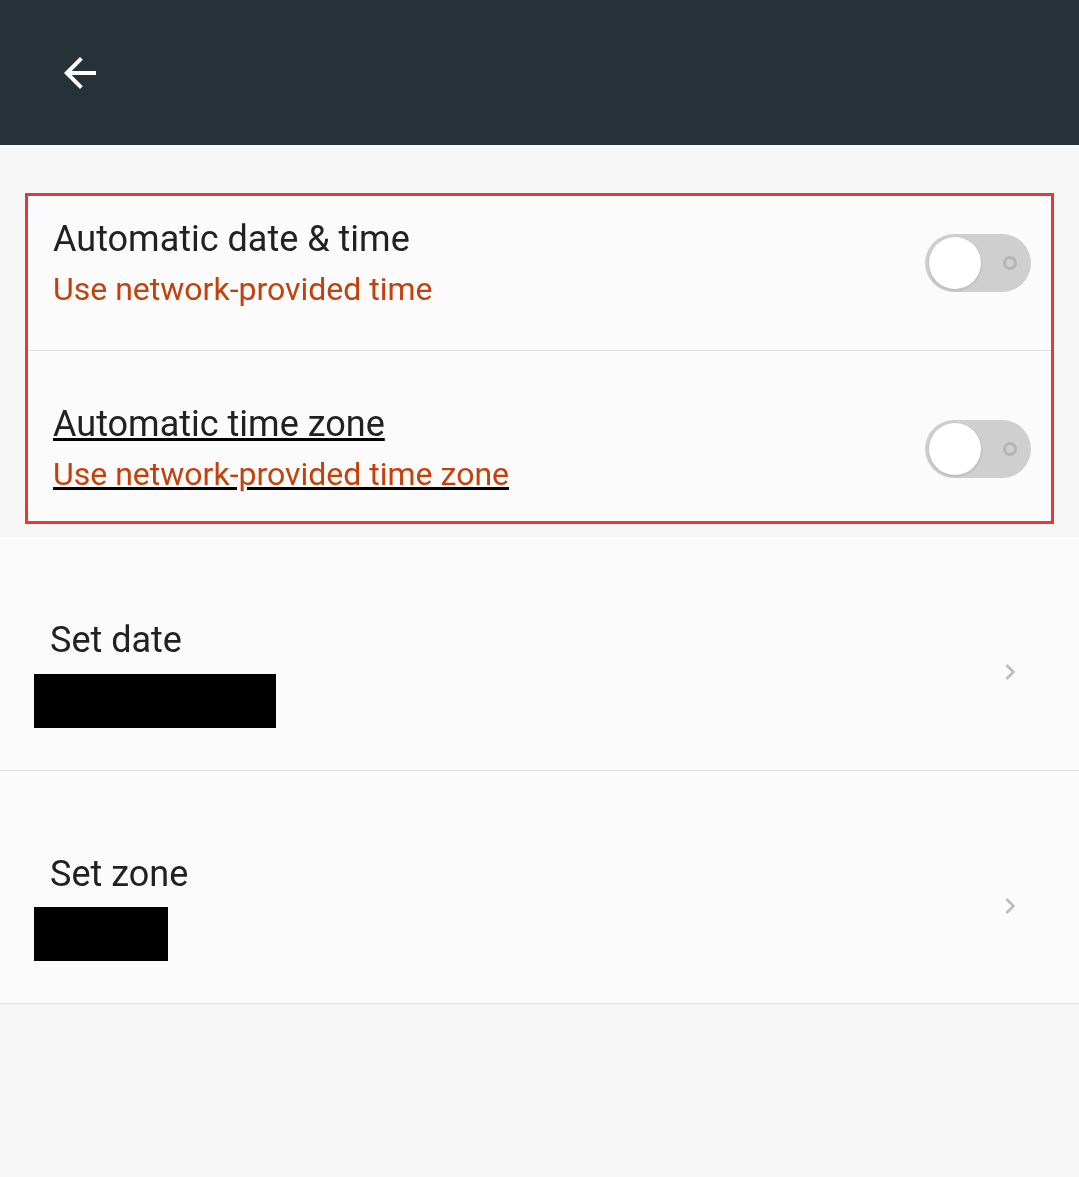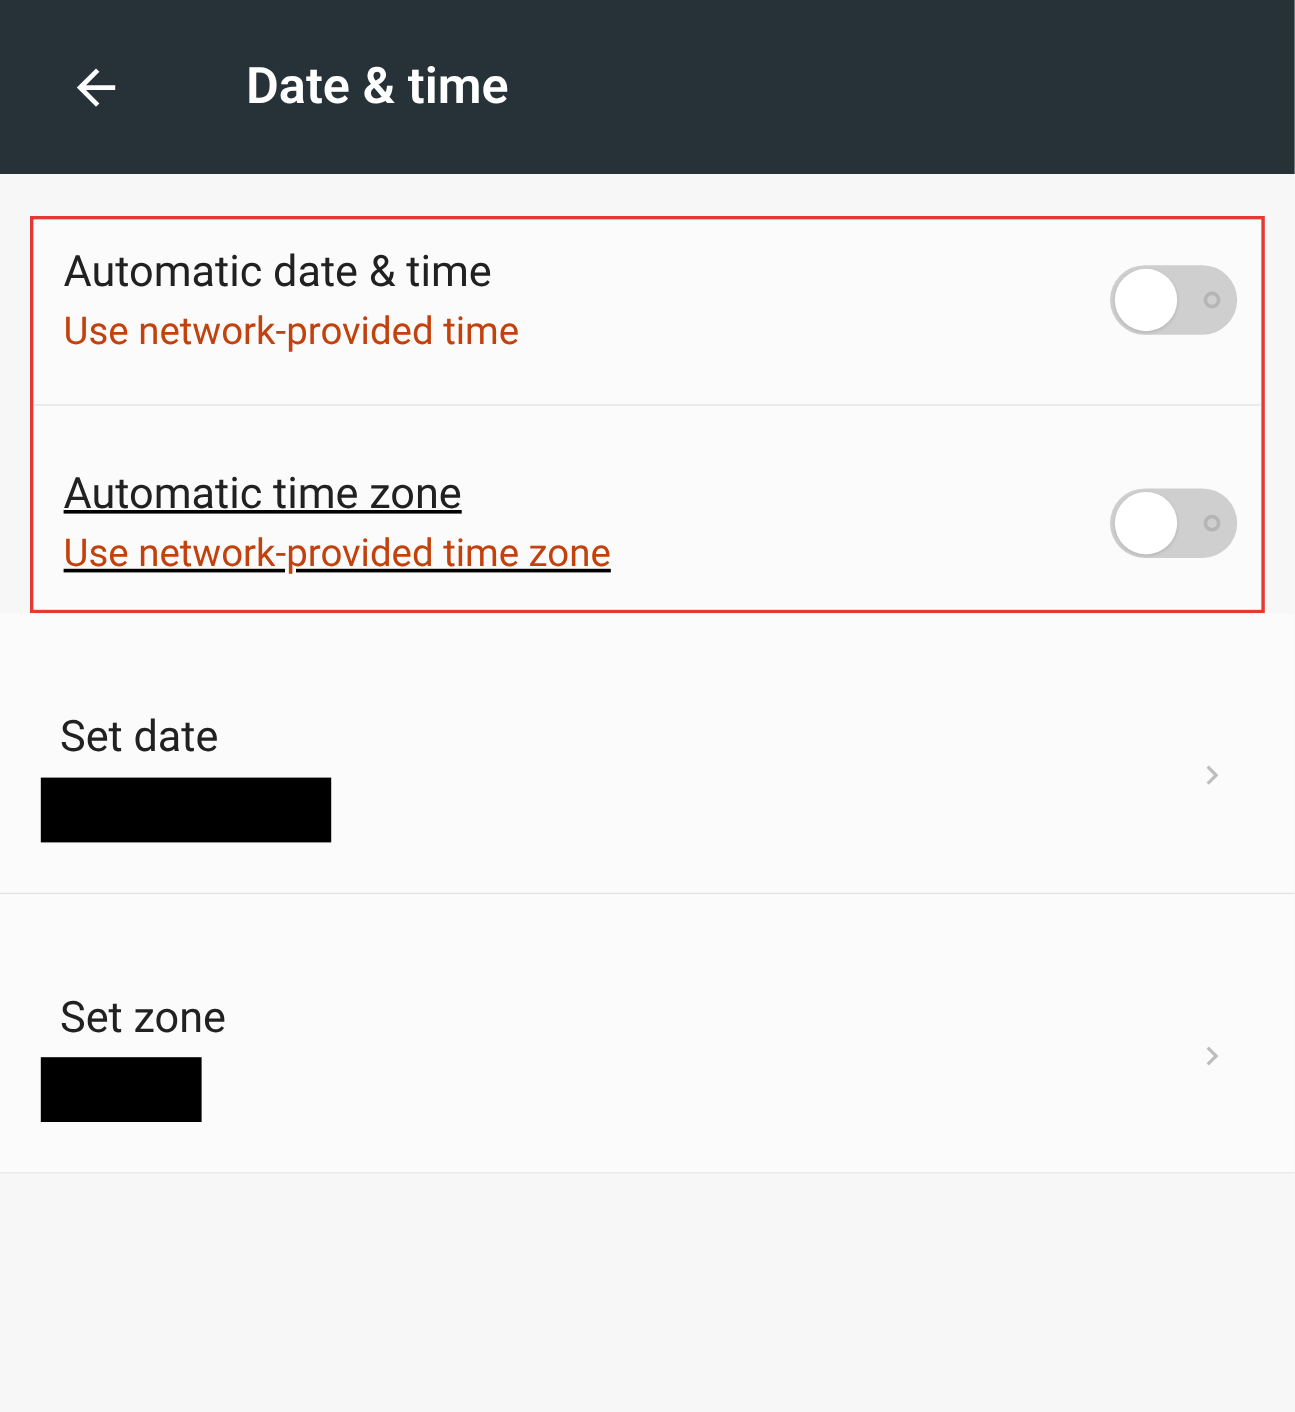--- a/index.html
+++ b/index.html
@@ -38,21 +38,21 @@
     font-size: 42px;
     font-weight: 600;
     margin-left: 95px;
   }
   .content {
     padding-top: 35px;
     background: #f7f7f7;
   }
   .highlight-box {
     border: 3px solid #e53935;
-    margin: 0 25px;
+    margin: 13px 25px;
   }
   .row {
     background: #fbfbfb;
     border-bottom: 1px solid #e0e0e0;
     padding: 26px 45px 40px 50px;
     display: flex;
     align-items: center;
     justify-content: space-between;
   }
   .highlight-box .row {
@@ -157,21 +157,20 @@
 </style>
 </head>
 <body>
 
 <div class="header">
   <div class="back-arrow">
     <svg viewBox="0 0 24 24">
         <path d="M20 11H7.83l5.59-5.59L12 4l-8 8 8 8 1.41-1.41L7.83 13H20v-2z"></path>
       </svg>
   </div>
-  <div class="header-title">Date &amp; time</div>
 </div>
 
 <div class="content">
 
   <div class="highlight-box">
 
     <div class="row">
       <div class="row-text">
         <div class="row-title">Automatic date &amp; time</div>
         <div class="row-sub">Use network-provided time</div>

